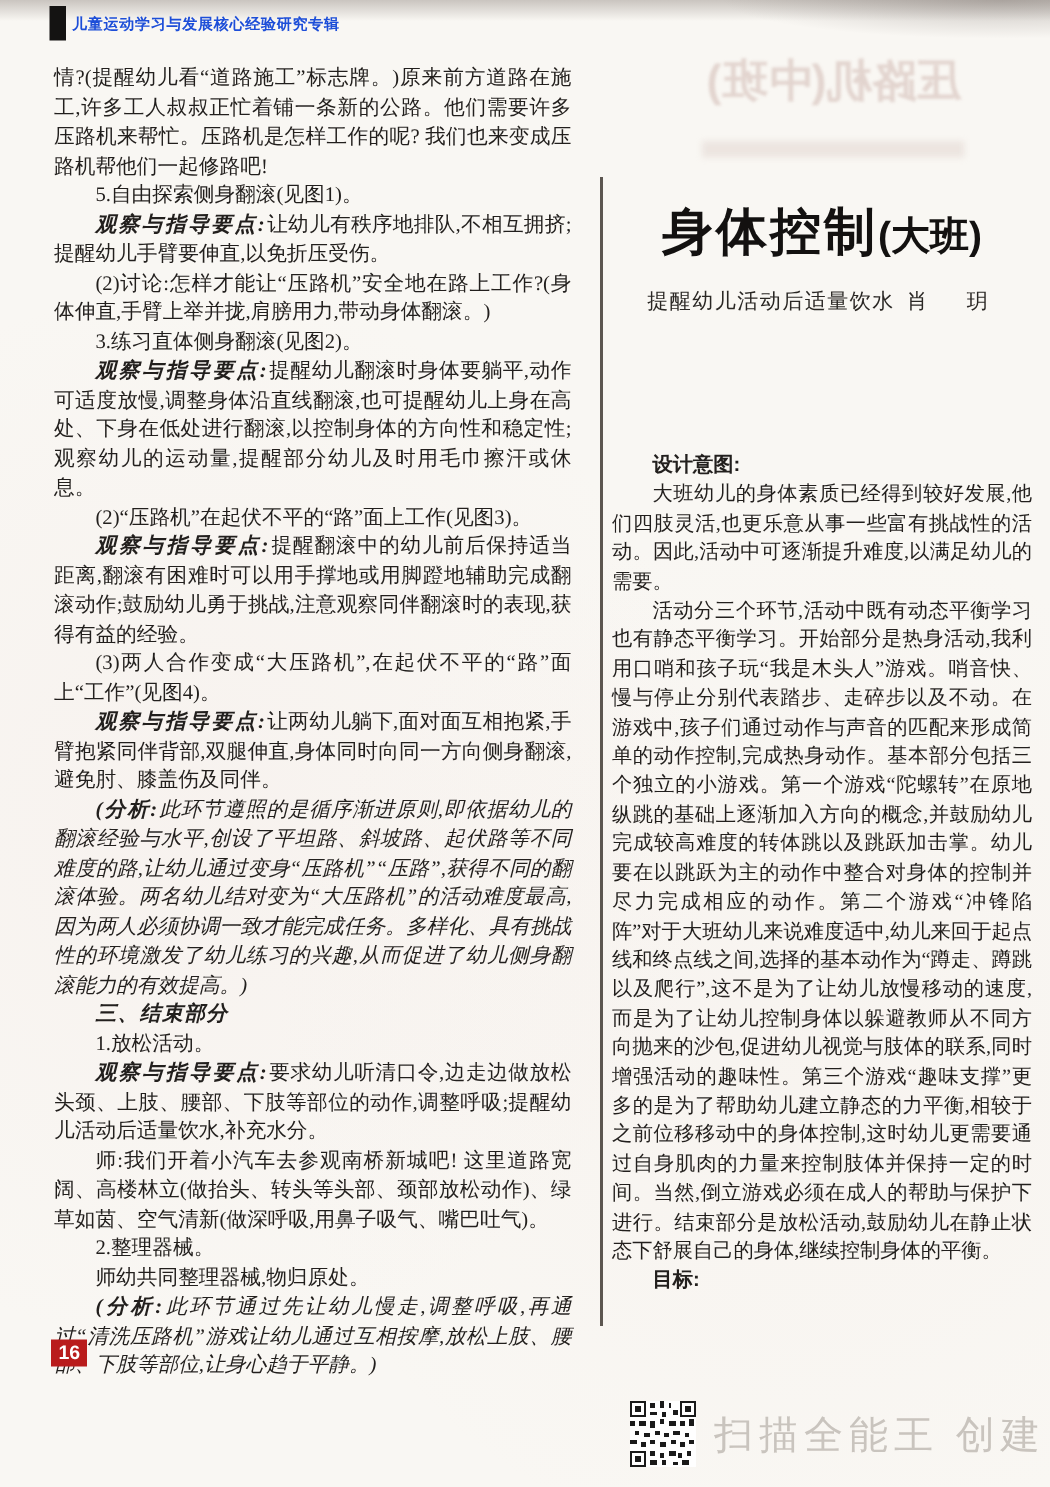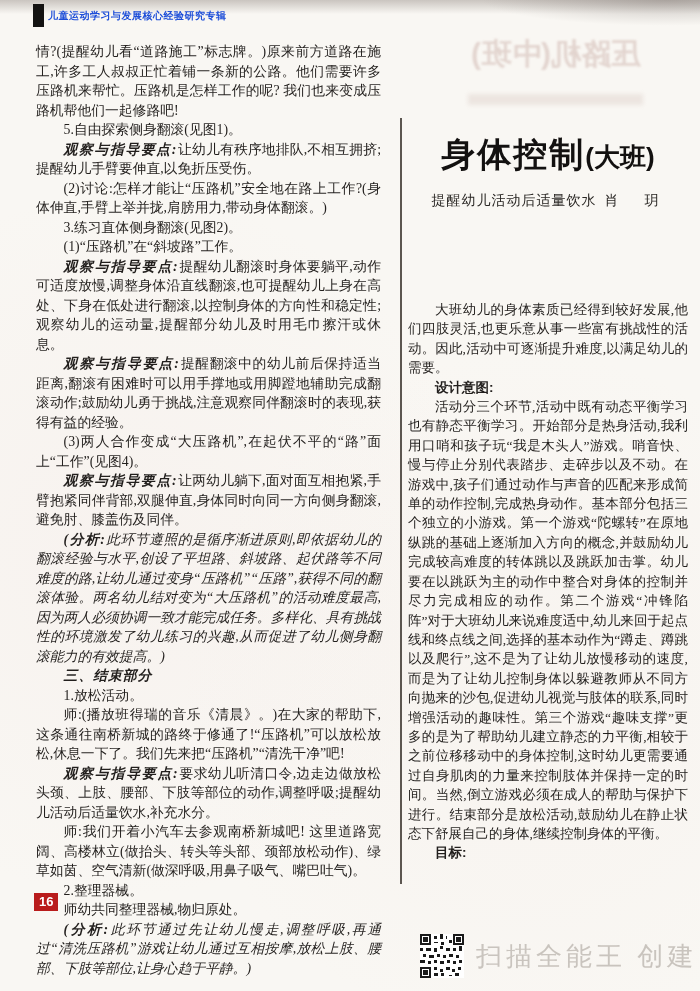--- a/index.html
+++ b/index.html
@@ -100,29 +100,28 @@
   <div class="header-bar"></div>
   <div class="series-title">儿童运动学习与发展核心经验研究专辑</div>
 </div>
 
 <div class="col-left">
   <p class="noind"><span>情?(提醒幼儿看“道路施工”标志牌。)原来前方道路在施工,许多工人叔叔正忙着铺一条新的公路。他们需要许多压路机来帮忙。压路机是怎样工作的呢? 我们也来变成压路机帮他们一起修路吧!</span></p>
   <p><span>5.自由探索侧身翻滚(见图1)。</span></p>
   <p><span class="pt">观察与指导要点:</span><span>让幼儿有秩序地排队,不相互拥挤;提醒幼儿手臂要伸直,以免折压受伤。</span></p>
   <p><span>(2)讨论:怎样才能让“压路机”安全地在路上工作?(身体伸直,手臂上举并拢,肩膀用力,带动身体翻滚。)</span></p>
   <p><span>3.练习直体侧身翻滚(见图2)。</span></p>
-  <p><span>(1)“压路机”在“斜坡路”工作。</span></p>
   <p><span class="pt">观察与指导要点:</span><span>提醒幼儿翻滚时身体要躺平,动作可适度放慢,调整身体沿直线翻滚,也可提醒幼儿上身在高处、下身在低处进行翻滚,以控制身体的方向性和稳定性;观察幼儿的运动量,提醒部分幼儿及时用毛巾擦汗或休息。</span></p>
+  <p><span>(2)“压路机”在起伏不平的“路”面上工作(见图3)。</span></p>
   <p><span class="pt">观察与指导要点:</span><span>提醒翻滚中的幼儿前后保持适当距离,翻滚有困难时可以用手撑地或用脚蹬地辅助完成翻滚动作;鼓励幼儿勇于挑战,注意观察同伴翻滚时的表现,获得有益的经验。</span></p>
   <p><span>(3)两人合作变成“大压路机”,在起伏不平的“路”面上“工作”(见图4)。</span></p>
   <p><span class="pt">观察与指导要点:</span><span>让两幼儿躺下,面对面互相抱紧,手臂抱紧同伴背部,双腿伸直,身体同时向同一方向侧身翻滚,避免肘、膝盖伤及同伴。</span></p>
   <p class="kai"><span class="kai-bold">(分析:</span><span>此环节遵照的是循序渐进原则,即依据幼儿的翻滚经验与水平,创设了平坦路、斜坡路、起伏路等不同难度的路,让幼儿通过变身“压路机”“压路”,获得不同的翻滚体验。两名幼儿结对变为“大压路机”的活动难度最高,因为两人必须协调一致才能完成任务。多样化、具有挑战性的环境激发了幼儿练习的兴趣,从而促进了幼儿侧身翻滚能力的有效提高。)</span></p>
   <p class="kai-bold"><span>三、结束部分</span></p>
   <p><span>1.放松活动。</span></p>
-  <p><span>师:(播放班得瑞的音乐《清晨》。)在大家的帮助下,这条通往南桥新城的路终于修通了!“压路机”可以放松放松,休息一下了。我们先来把“压路机”“清洗干净”吧!</span></p>
   <p><span class="pt">观察与指导要点:</span><span>要求幼儿听清口令,边走边做放松头颈、上肢、腰部、下肢等部位的动作,调整呼吸;提醒幼儿活动后适量饮水,补充水分。</span></p>
   <p><span>师:我们开着小汽车去参观南桥新城吧! 这里道路宽阔、高楼林立(做抬头、转头等头部、颈部放松动作)、绿草如茵、空气清新(做深呼吸,用鼻子吸气、嘴巴吐气)。</span></p>
   <p><span>2.整理器械。</span></p>
   <p><span>师幼共同整理器械,物归原处。</span></p>
   <p class="kai"><span class="kai-bold">(分析:</span><span>此环节通过先让幼儿慢走,调整呼吸,再通过“清洗压路机”游戏让幼儿通过互相按摩,放松上肢、腰部、下肢等部位,让身心趋于平静。)</span></p>
 </div>
 
 <div class="divider"></div>
 
 <div class="bleed-title">压路机(中班)</div>
@@ -130,22 +129,22 @@
 
 <div class="article-title">
   <span class="t-main">身体控制</span><span class="t-paren">(大班)</span>
 </div>
 
 <div class="author-line">
   <span>提醒幼儿活动后适量饮水</span><span class="author-name">肖　玥</span>
 </div>
 
 <div class="col-right">
+  <p><span class="sec-head">设计意图:</span></p>
   <p><span>大班幼儿的身体素质已经得到较好发展,他们四肢灵活,也更乐意从事一些富有挑战性的活动。因此,活动中可逐渐提升难度,以满足幼儿的需要。</span></p>
-  <p><span class="sec-head">设计意图:</span></p>
   <p><span>活动分三个环节,活动中既有动态平衡学习也有静态平衡学习。开始部分是热身活动,我利用口哨和孩子玩“我是木头人”游戏。哨音快、慢与停止分别代表踏步、走碎步以及不动。在游戏中,孩子们通过动作与声音的匹配来形成简单的动作控制,完成热身动作。基本部分包括三个独立的小游戏。第一个游戏“陀螺转”在原地纵跳的基础上逐渐加入方向的概念,并鼓励幼儿完成较高难度的转体跳以及跳跃加击掌。幼儿要在以跳跃为主的动作中整合对身体的控制并尽力完成相应的动作。第二个游戏“冲锋陷阵”对于大班幼儿来说难度适中,幼儿来回于起点线和终点线之间,选择的基本动作为“蹲走、蹲跳以及爬行”,这不是为了让幼儿放慢移动的速度,而是为了让幼儿控制身体以躲避教师从不同方向抛来的沙包,促进幼儿视觉与肢体的联系,同时增强活动的趣味性。第三个游戏“趣味支撑”更多的是为了帮助幼儿建立静态的力平衡,相较于之前位移移动中的身体控制,这时幼儿更需要通过自身肌肉的力量来控制肢体并保持一定的时间。当然,倒立游戏必须在成人的帮助与保护下进行。结束部分是放松活动,鼓励幼儿在静止状态下舒展自己的身体,继续控制身体的平衡。</span></p>
   <p><span class="sec-head">目标:</span></p>
 </div>
 
 <div class="page-badge">16</div>
 
 <div class="watermark">
   <svg class="qr" viewBox="0 0 29 29" shape-rendering="crispEdges" xmlns="http://www.w3.org/2000/svg">
     <rect x="0" y="0" width="29" height="29" fill="#ffffff"></rect>
     <g fill="#1a1a1a">

